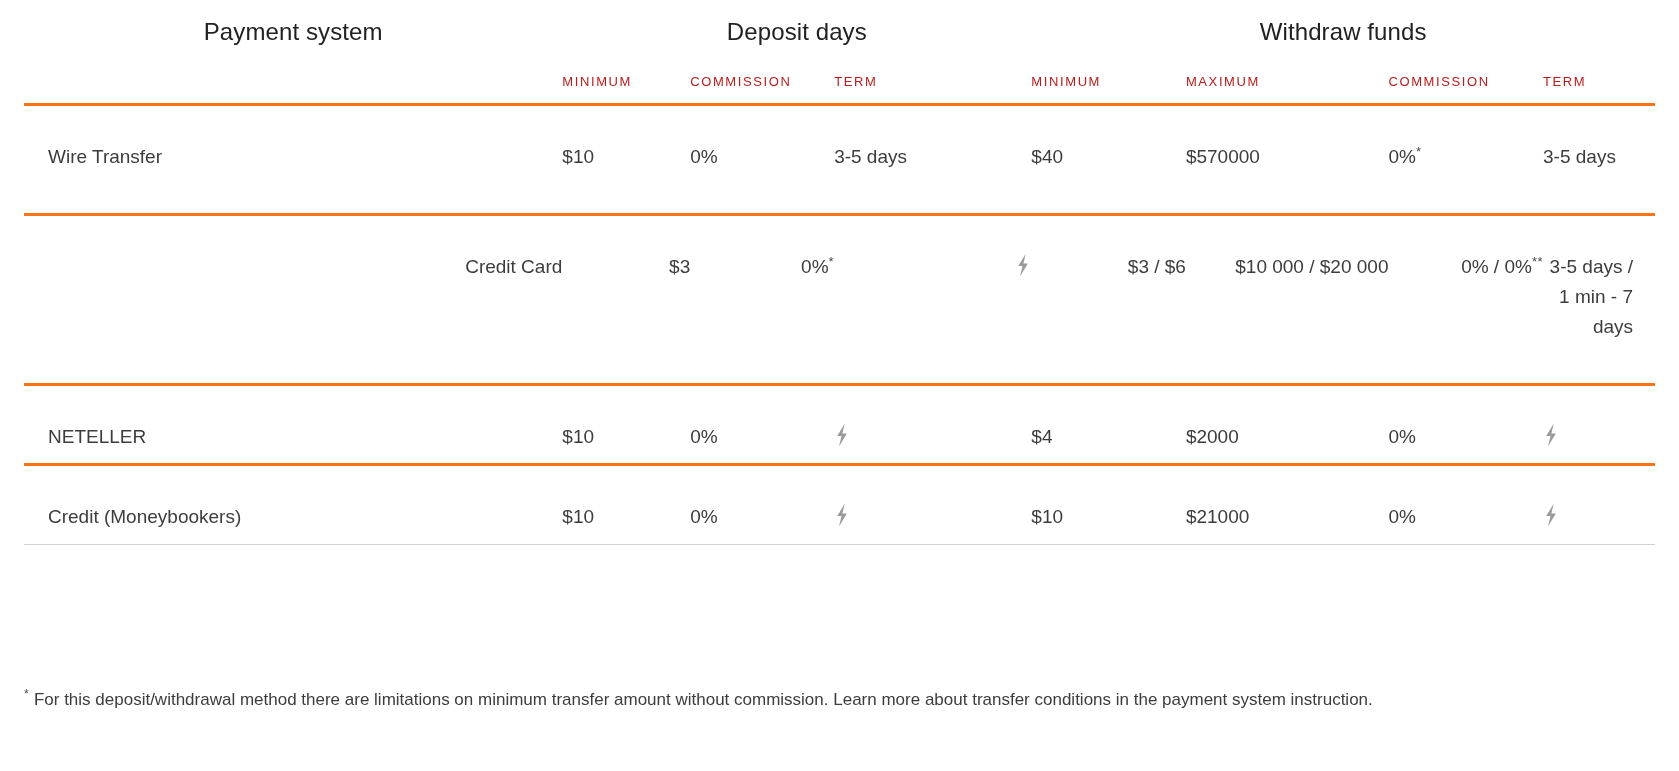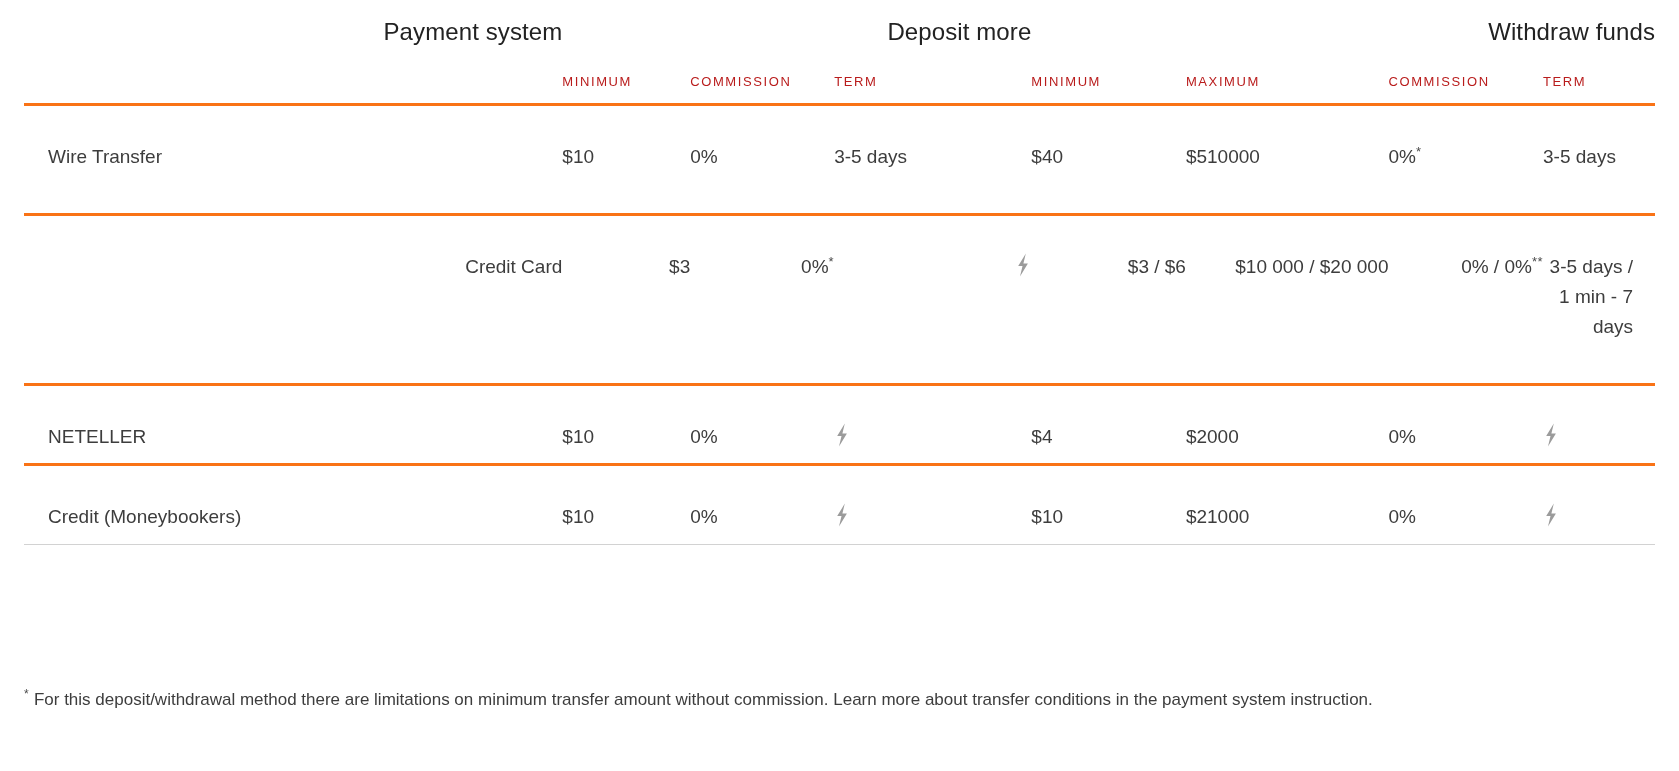--- a/index.html
+++ b/index.html
@@ -37,21 +37,21 @@
   col.c-dterm      { width: 185px; }
   col.c-wmin       { width: 145px; }
   col.c-wmax       { width: 190px; }
   col.c-wcomm      { width: 145px; }
   col.c-wterm      { width: 105px; }
 
   
   .grp-row th {
     padding: 0;
     border: none;
-    text-align: right;
+    text-align: center;
     vertical-align: bottom;
     height: 46px;
   }
   .grp-title {
     font-size: 24px;
     font-weight: 400;
     color: #222222;
     letter-spacing: 0.1px;
     line-height: 28px;
     white-space: nowrap;
@@ -148,21 +148,21 @@
         <col class="c-wcomm">
         <col class="c-wterm">
     </colgroup>
 
     <thead>
       <tr class="grp-row">
         <th>
           <span class="grp-title">Payment system</span>
         </th>
         <th colspan="3">
-          <span class="grp-title">Deposit more</span>
+          <span class="grp-title">Deposit days</span>
         </th>
         <th colspan="4">
           <span class="grp-title">Withdraw funds</span>
         </th>
       </tr>
 
       <tr class="sub-row">
         <th class="blank"></th>
         <th>MINIMUM</th>
         <th>COMMISSION</th>
@@ -175,21 +175,21 @@
     </thead>
 
     <tbody>
 
       <tr class="r-wire">
         <td class="sys">Wire Transfer</td>
         <td>$10</td>
         <td><span>0%</span><sup class="mark"></sup></td>
         <td><span>3-5 days</span></td>
         <td>$40</td>
-        <td>$510000</td>
+        <td>$570000</td>
         <td><span>0%</span><sup class="mark">*</sup></td>
         <td>
             <div class="cell-term-wrap">3-5 days</div>
           </td>
       </tr>
 
       <tr class="r-card">
         <td class="sys">Credit Card</td>
         <td>$3</td>
         <td><span>0%</span><sup class="mark">*</sup></td>

